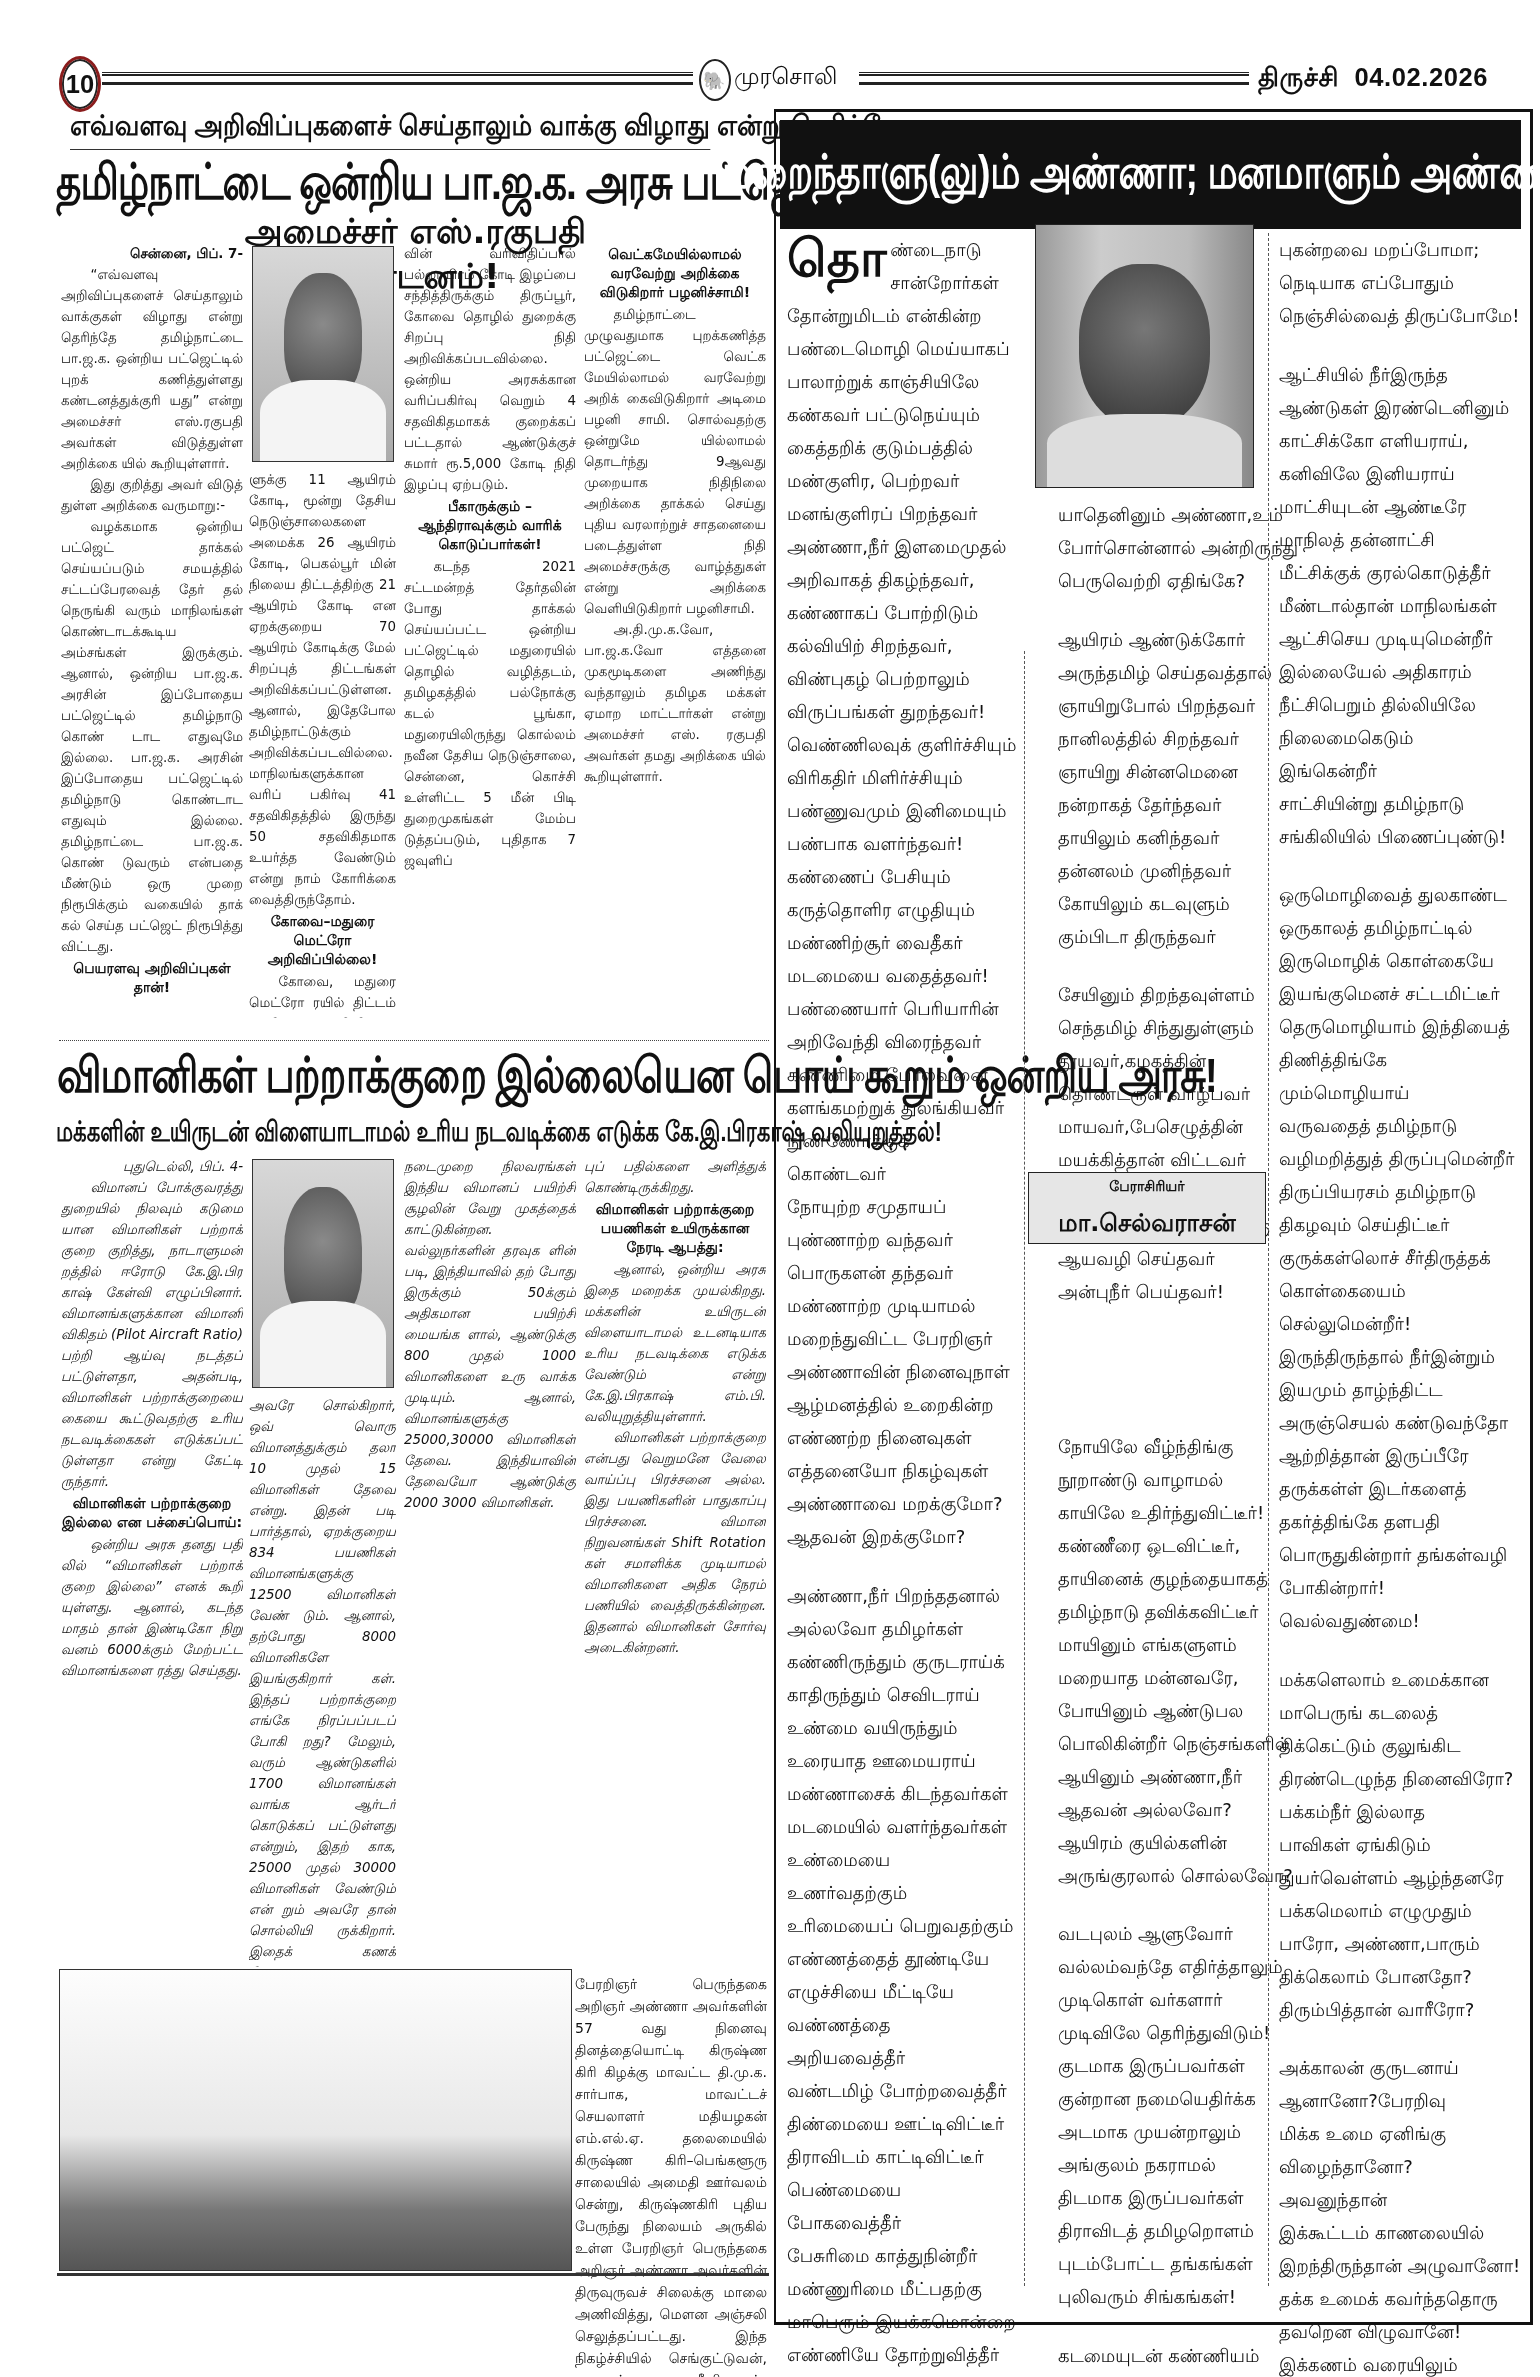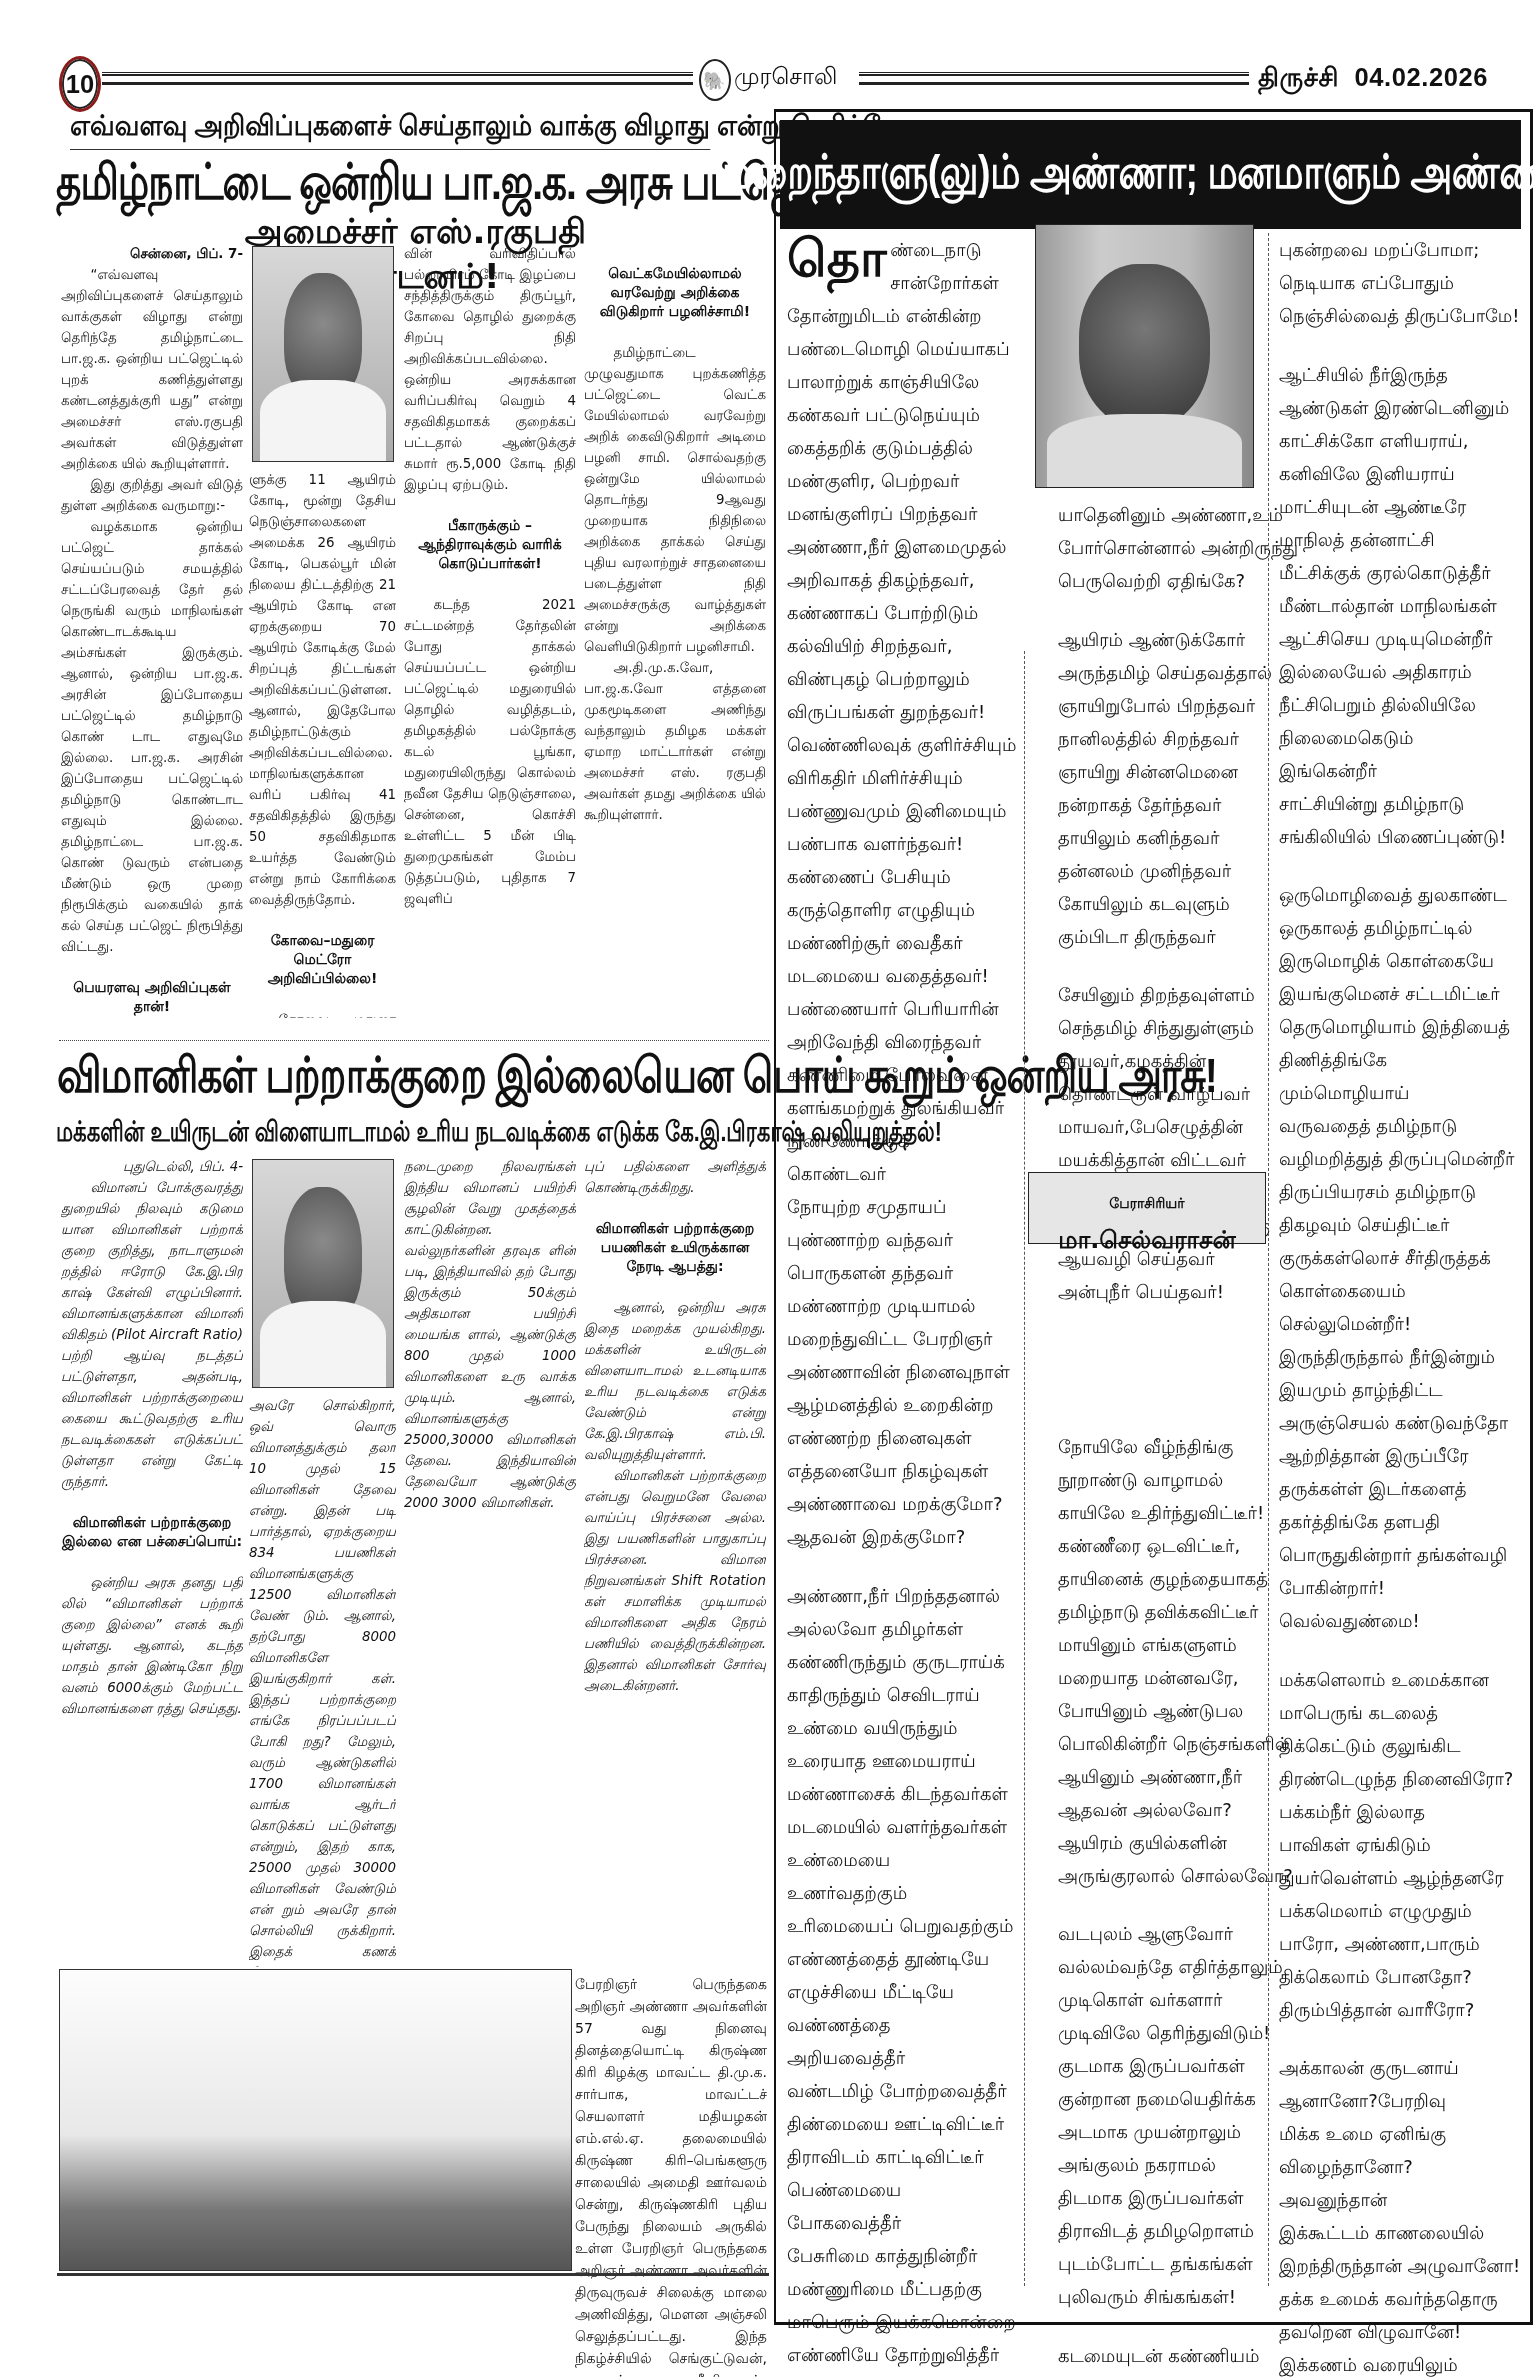--- a/index.html
+++ b/index.html
@@ -19,21 +19,21 @@
   
   .kicker { left:70px; top:110px; width:696px; text-align:center; font:bold 28px "Liberation Sans", sans-serif;
             border-bottom:1.9px solid #333; padding-bottom:3.8px; transform:scaleX(0.92); transform-origin:left; white-space:nowrap; }
   .headline { left:56px; top:153px; width:712px; font:bold 50px "Liberation Sans", sans-serif; white-space:nowrap;
               letter-spacing:-1.3px; transform:scaleX(0.78); transform-origin:left; }
   .subhead { left:192px; top:211px; width:447px; text-align:center; font:bold 34px "DejaVu Sans", sans-serif; }
   .dateline { font-weight:bold; text-align:right; }
   .col { position:absolute; font-size:13.4px; line-height:21px; text-align:justify; overflow:hidden; }
   .col p { margin:0; text-indent:2.2em; }
   .col .lead { font-weight:normal; }
-  .col h4 { margin:21px 0; text-align:center; font-size:14px; line-height:19px; }
+  .col h4 { margin:2px 0; text-align:center; font-size:14px; line-height:19px; }
   .photo { position:absolute; border:1.9px solid #333; background:linear-gradient(#d8d8d8,#aaa); overflow:hidden; }
   .photo .face { position:absolute; left:22%; top:12%; width:56%; height:60%; border-radius:45% 45% 40% 40%;
                  background:radial-gradient(circle at 50% 40%, #8a8a8a, #444); }
   .photo .shirt { position:absolute; left:5%; bottom:0; width:90%; height:38%; background:#f4f4f4; border-radius:40% 40% 0 0; }
   .vdash { position:absolute; border-left:1.3px dashed #555; }
   .hdash { position:absolute; border-top:1.9px dotted #444; }
   .headline2 { left:57px; top:1047px; width:712px; font:bold 49px "Liberation Sans", sans-serif; white-space:nowrap;
                transform:scaleX(0.8); transform-origin:left; letter-spacing:-1.3px; }
   .subhead2 { left:56px; top:1116px; width:712px; font:bold 28px "Liberation Sans", sans-serif; white-space:nowrap;
               transform:scaleX(0.76); transform-origin:left; }
@@ -46,21 +46,21 @@
   .poem-title { left:780px; top:120px; width:741px; height:109px; background:#111; color:#fff;
                 display:flex; align-items:center; justify-content:center; font:bold 47px "Liberation Sans", sans-serif;
                 white-space:nowrap; letter-spacing:-0.6px; }
   .poem-title span { display:inline-block; transform:scaleX(0.8); }
   .poem-col { position:absolute; font-size:18px; line-height:33px; white-space:nowrap; }
   .poem-col .gap { height:25.5px; }
   .dropcap { font:bold 51px "DejaVu Sans", sans-serif; float:left; line-height:51px; margin-right:3.8px; }
   .portrait { left:1035px; top:224px; width:217px; height:262px; border:1.9px solid #222;
               background:linear-gradient(90deg,#999,#ccc 30%,#bbb 70%,#888); }
   .author-box { left:1028px; top:1172px; width:236px; height:70px; border:1.9px solid #222; background:#e6e6e6; text-align:center; }
-  .author-box .role { font:bold 14px "DejaVu Sans", sans-serif; margin-top:22px; }
+  .author-box .role { font:bold 14px "DejaVu Sans", sans-serif; margin-top:5px; }
   .author-box .name { font:bold 24px "DejaVu Sans", sans-serif; margin-top:13px; }
 </style>
 </head>
 <body>
 
 <div class="abs pg-num">10</div>
 <div class="abs rule" style="left:102px; top:72px; width:591px;">
     <div class="mid"></div>
   </div>
 <div class="abs logo">🐘</div>

